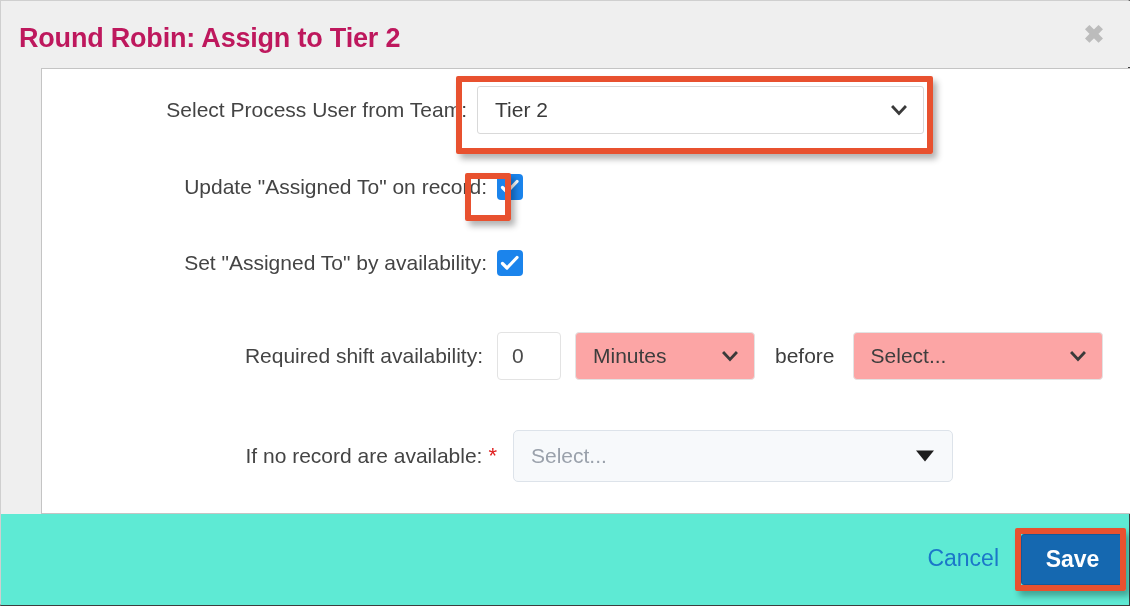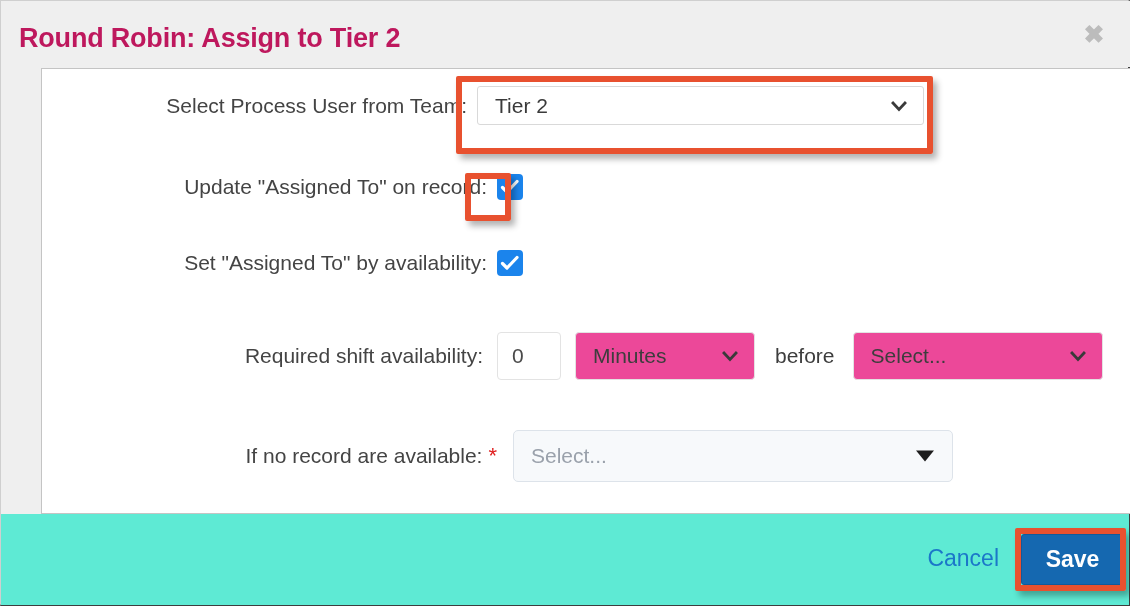--- a/index.html
+++ b/index.html
@@ -85,21 +85,21 @@
     line-height: 1;
   }
 
   
   .row-team { left: 0px; top: 17px; width: 1098px; }
   .row-team .field-label { width: 435px; padding-right: 10px; }
 
   .sel-team {
     position: relative;
     width: 447px;
-    height: 39px;
+    height: 48px;
     background: #ffffff;
     border: 1px solid #d9d9d9;
     border-radius: 3px;
     display: flex;
     align-items: center;
   }
   .sel-team .sel-text {
     font-size: 21px;
     color: #3a3a3a;
     padding-left: 17px;
@@ -159,21 +159,21 @@
     font-size: 21px;
     color: #4a4a4a;
     padding-left: 14px;
     font-family: "Liberation Sans", sans-serif;
     outline: none;
   }
 
   .sel-plain {
     position: relative;
     height: 48px;
-    background: #ec4899;
+    background: #fca5a5;
     border: 1px solid #e3e3e3;
     border-radius: 4px;
     display: flex;
     align-items: center;
     margin-left: 14px;
   }
   .sel-plain .sel-text {
     font-size: 21px;
     color: #3d3d3d;
     padding-left: 17px;

